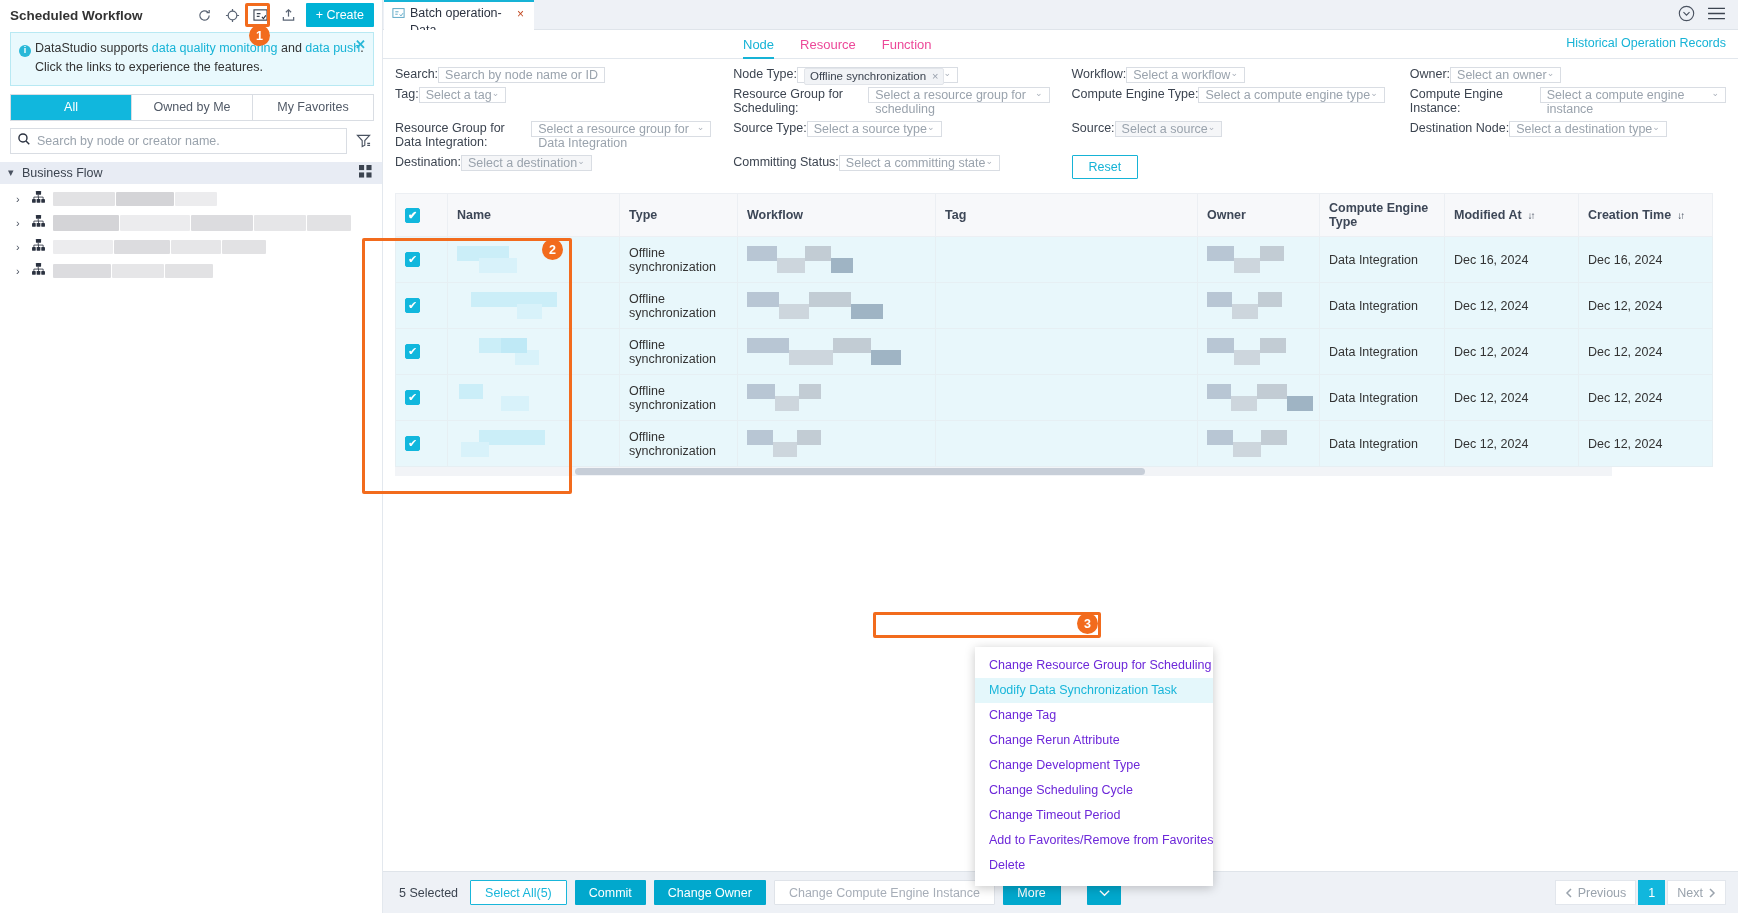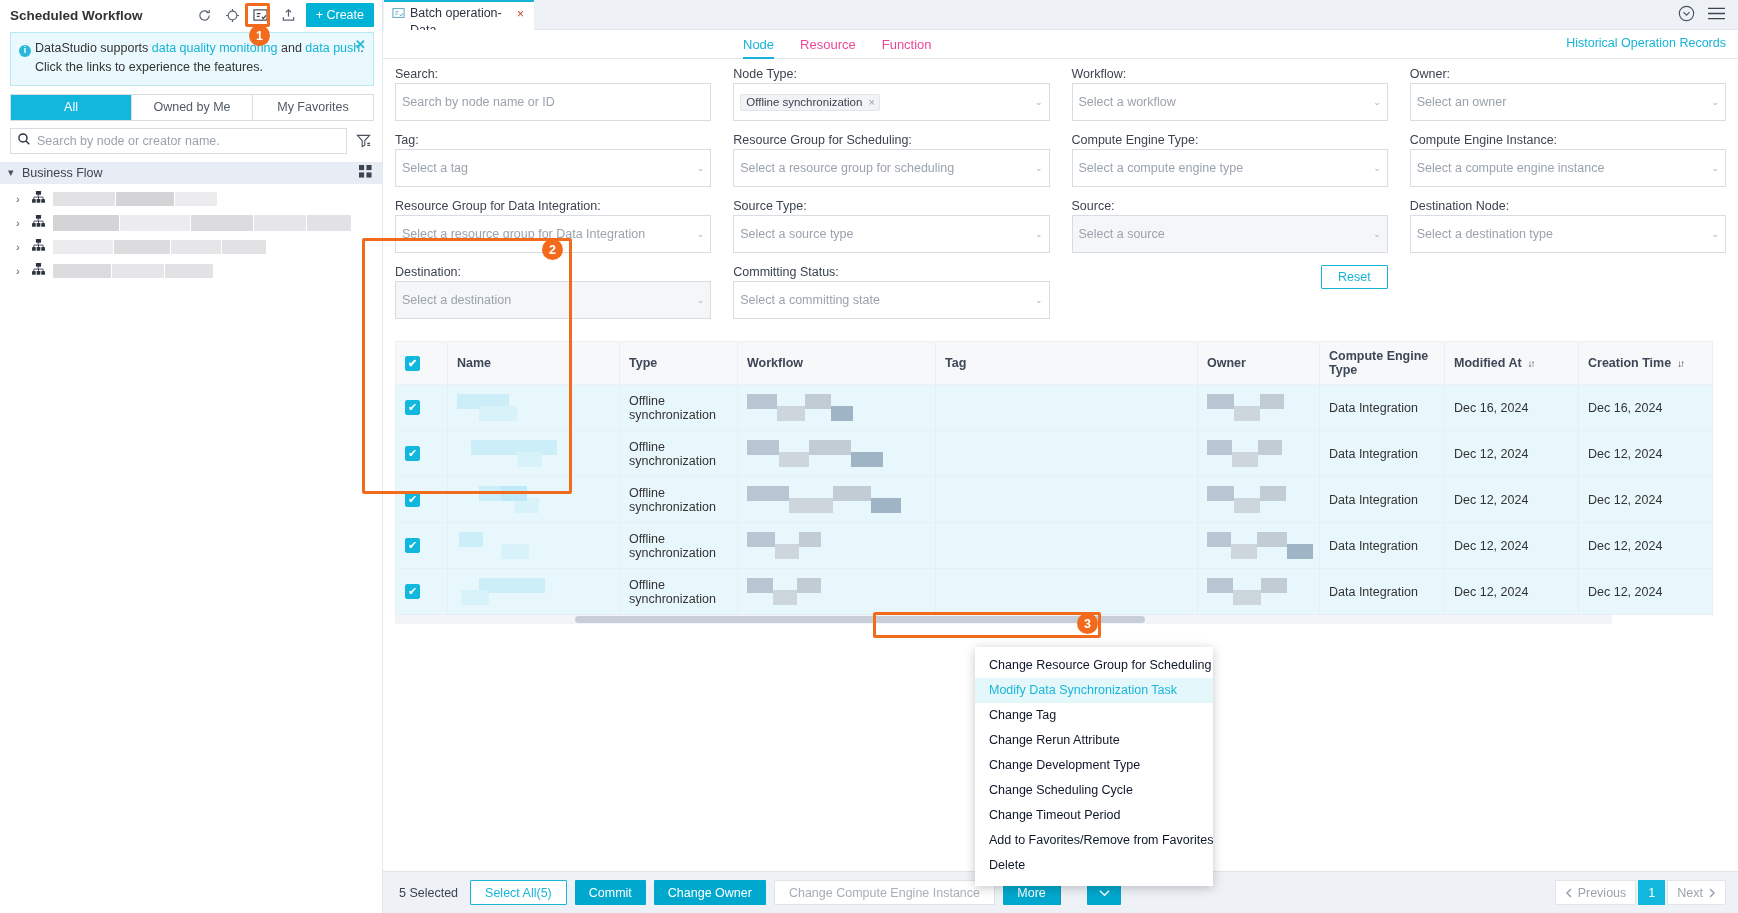--- a/index.html
+++ b/index.html
@@ -120,25 +120,25 @@
   .subtab.active { color: #16b3d6; border-bottom: 2px solid #16b3d6; }
   .hist-link {
     position: absolute; right: 12px; top: 6px; color: #16b3d6;
     font-size: 12.5px; cursor: pointer;
   }
 
   .filters {
     padding: 8px 12px 6px 12px; background: #fff;
     display: grid; grid-template-columns: repeat(4, 1fr); column-gap: 22px; row-gap: 2px;
   }
-  .fgroup { display: flex; flex-direction: column; margin-bottom: 10px; }
+  .fgroup { display: flex; flex-direction: row; margin-bottom: 2px; }
   .flabel { font-size: 12.5px; color: #3c4450; margin-bottom: 2px; }
   .fctl {
-    height: 38px; border: 1px solid #d9dde3; background: #fff;
-    display: flex; align-items: center; padding: 0 6px; font-size: 12.5px;
+    height: 16px; border: 1px solid #d9dde3; background: #fff;
+    display: flex; align-items: flex-start; padding: 0 6px; font-size: 12.5px;
     color: #9aa3ad; position: relative;
   }
   .fctl.disabled { background: #f5f6f8; }
   .fctl .chev { margin-left: auto; color: #aab1bb; font-size: 9px; }
   .tagchip {
     background: #f1f3f6; border: 1px solid #e2e5ea; font-size: 11.5px;
     color: #3c4450; padding: 1px 4px 2px 5px; display: inline-flex;
     align-items: center; gap: 6px; border-radius: 2px;
   }
   .tagchip .x { color: #98a0ac; font-size: 11px; cursor: pointer; }
@@ -175,21 +175,21 @@
   .hscroll .thumb { position: absolute; left: 180px; top: 1px; height: 7px; width: 570px; background: #c7ced8; border-radius: 4px; }
 
   
   .ctxmenu {
     position: absolute; left: 975px; top: 647px; width: 238px;
     background: #fff; box-shadow: 0 2px 10px rgba(0,0,0,.22); z-index: 30;
     padding: 6px 0 8px 0;
   }
   .ctxitem {
     height: 25px; line-height: 25px; padding: 0 14px; font-size: 12.5px;
-    color: #0f172a; cursor: pointer; white-space: nowrap;
+    color: #6d28d9; cursor: pointer; white-space: nowrap;
   }
   .ctxitem.sel { background: #e4f7fb; color: #19b6da; }
 
   
   .bottombar {
     position: absolute; left: 383px; right: 0; bottom: 0; height: 42px;
     background: #eef1f6; border-top: 1px solid #dfe4ea;
     display: flex; align-items: center; padding: 0 12px; gap: 8px; z-index: 20;
   }
   .sel-count { font-size: 12.5px; color: #3c4450; margin-right: 4px; margin-left: 4px; }

